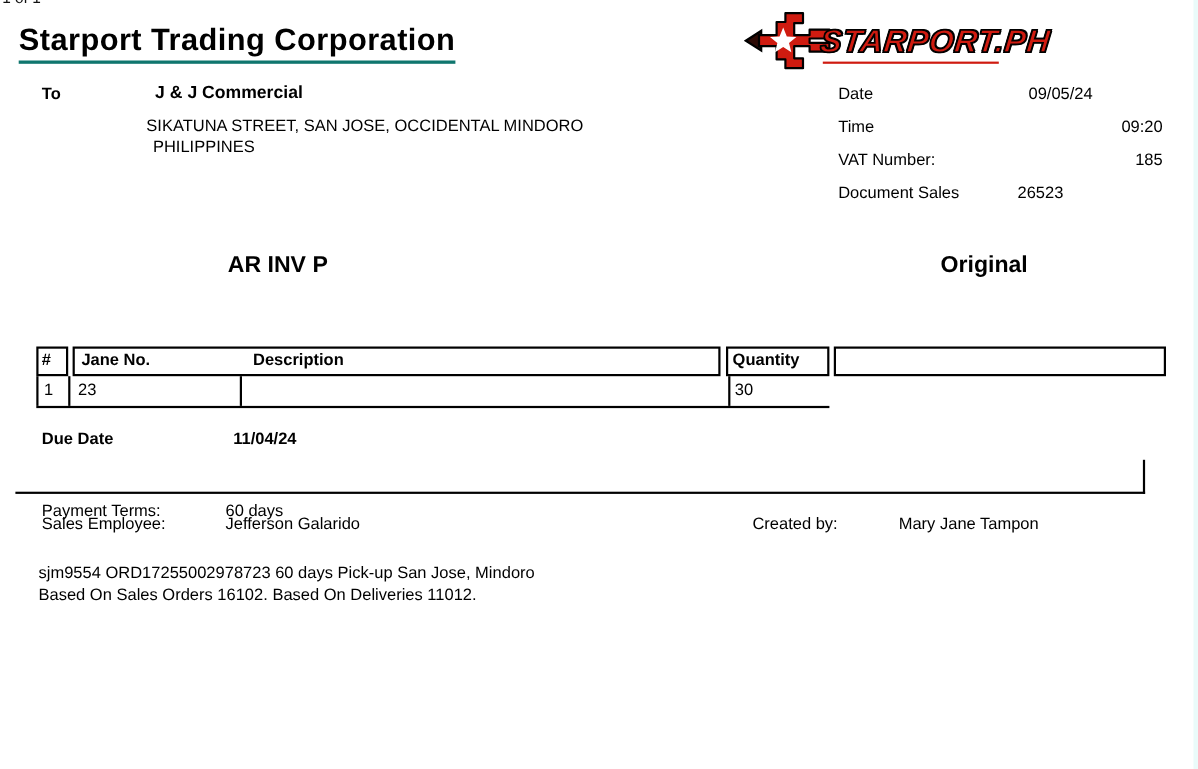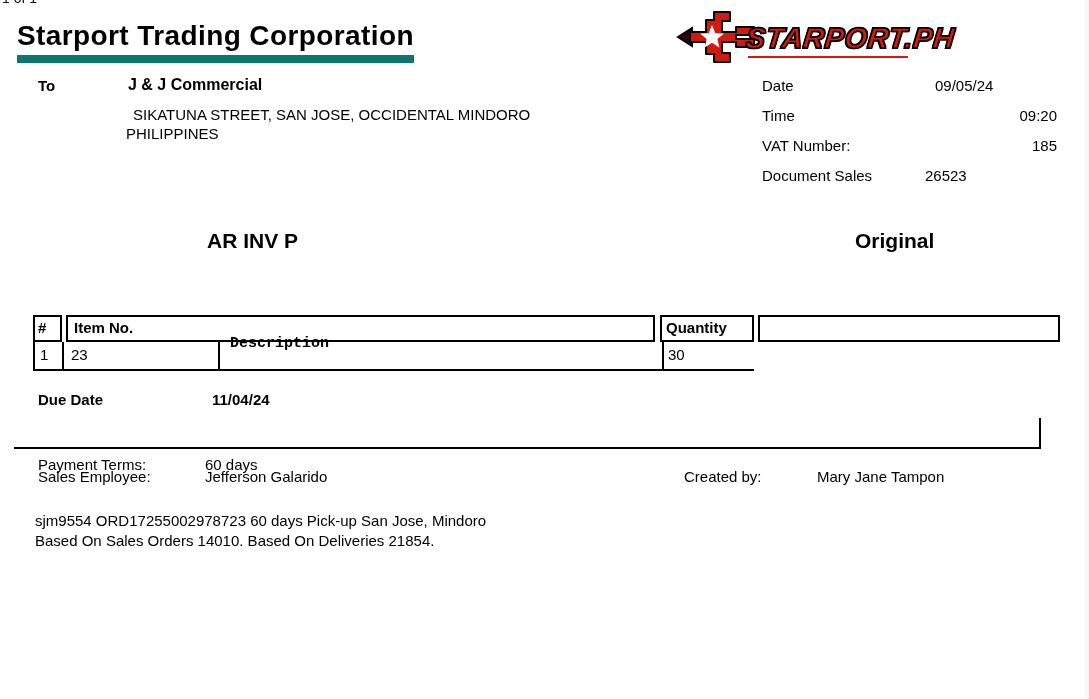--- a/index.html
+++ b/index.html
@@ -13,39 +13,39 @@
     color:#000;
   }
   .edge-strip{position:absolute;right:0;top:0;width:4px;height:100%;background:#eafbfa;}
   .abs{position:absolute;}
   .t15{font-size:15px;line-height:19px;}
   .t15b{font-size:15px;line-height:19px;font-weight:bold;}
   .page-indicator{left:2px;top:-10px;font-size:14px;color:#111;}
   .company-title{
     left:17px;top:20px;
     font-size:28px;font-weight:bold;letter-spacing:0.4px;
-    border-bottom:8px solid #0f766e;padding-bottom:3px;
+    border-bottom:3px solid #0f766e;padding-bottom:3px;
   }
   
   .logo{left:676px;top:6px;width:300px;height:60px;}
   .logo-icon{position:absolute;left:0;top:2px;}
   .logo-text{
     position:absolute;left:70px;top:16px;
     font-size:29px;font-weight:bold;font-style:italic;
     letter-spacing:0.5px;
     transform:skewX(-6deg);
     -webkit-text-stroke:1.3px #000;
     text-shadow:1px 1px 0 #000,-1px -1px 0 #000,1px -1px 0 #000,-1px 1px 0 #000;
   }
   .logo-underline{position:absolute;left:72px;top:50px;width:160px;height:2px;}
   
   .to-label{left:38px;top:76px;font-size:15px;font-weight:bold;}
-  .to-name{left:128px;top:76px;font-size:16px;font-weight:bold;}
+  .to-name{left:141px;top:76px;font-size:16px;font-weight:bold;}
   .to-addr1{left:133px;top:105px;}
-  .to-addr2{left:126px;top:124px;}
+  .to-addr2{left:139px;top:124px;}
   
   .meta-label{left:762px;}
   .meta-value{left:925px;width:132px;}
   .v-left{text-align:left;padding-left:10px;box-sizing:border-box;}
   .v-left0{text-align:left;box-sizing:border-box;}
   .v-right{text-align:right;box-sizing:border-box;}
   .meta-r1{top:76px;}  .meta-r2{top:106px;}
   .meta-r3{top:136px;} .meta-r4{top:166px;}
   
   .doc-line{top:228px;font-size:21px;font-weight:bold;line-height:25px;}
@@ -55,21 +55,21 @@
   
   .hdr-box{
     top:315px;height:27px;
     border:2px solid #000;box-sizing:border-box;
     font-size:15px;font-weight:bold;line-height:22px;
     background:#fff;
   }
   .hdr-hash{left:33px;width:29px;padding-left:3px;}
   .hdr-main{left:66px;width:589px;}
   .hdr-item{position:absolute;left:6px;top:0;}
-  .hdr-desc{position:absolute;left:162px;top:16px;font-family:Liberation Mono, monospace;}
+  .hdr-desc{position:absolute;left:162px;top:0;}
   .hdr-qty{left:660px;width:94px;padding-left:4px;}
   .hdr-empty{left:758px;width:302px;}
   .data-row{
     left:33px;top:342px;width:721px;height:29px;
     border-bottom:2px solid #000;box-sizing:border-box;
     font-size:15px;line-height:26px;
   }
   .vline{position:absolute;top:0;width:2px;height:27px;background:#000;}
   .vl1{left:0;} .vl2{left:29px;} .vl3{left:185px;} .vl4{left:629px;}
   .cell-num{position:absolute;left:7px;}
@@ -127,21 +127,21 @@
   <div class="abs t15 meta-value v-right meta-r3">185</div>
 
   <div class="abs t15 meta-label meta-r4">Document Sales</div>
   <div class="abs t15 meta-value v-left0 meta-r4">26523</div>
 
   <div class="abs doc-line doc-type">AR INV P</div>
   <div class="abs doc-line doc-copy">Original</div>
 
   <div class="abs hdr-box hdr-hash">#</div>
   <div class="abs hdr-box hdr-main">
-    <span class="hdr-item">Item No.</span>
+    <span class="hdr-item">Jane No.</span>
     <span class="hdr-desc">Description</span>
   </div>
   <div class="abs hdr-box hdr-qty">Quantity</div>
   <div class="abs hdr-box hdr-empty"></div>
 
   <div class="abs data-row">
     <span class="vline vl1"></span>
     <span class="vline vl2"></span>
     <span class="vline vl3"></span>
     <span class="vline vl4"></span>
@@ -158,14 +158,14 @@
 
   <div class="abs t15 f-r1 sales-label">Sales Employee:</div>
   <div class="abs t15 f-r1 sales-value">Jefferson Galarido</div>
   <div class="abs t15 f-r1 created-label">Created by:</div>
   <div class="abs t15 f-r1 created-value">Mary Jane Tampon</div>
 
   <div class="abs t15 f-r2 pay-label">Payment Terms:</div>
   <div class="abs t15 f-r2 pay-value">60 days</div>
 
   <div class="abs t15 notes1">sjm9554 ORD17255002978723 60 days Pick-up San Jose, Mindoro</div>
-  <div class="abs t15 notes2">Based On Sales Orders 14010. Based On Deliveries 21854.</div>
+  <div class="abs t15 notes2">Based On Sales Orders 16102. Based On Deliveries 11012.</div>
 </div>
 
 </body></html>

